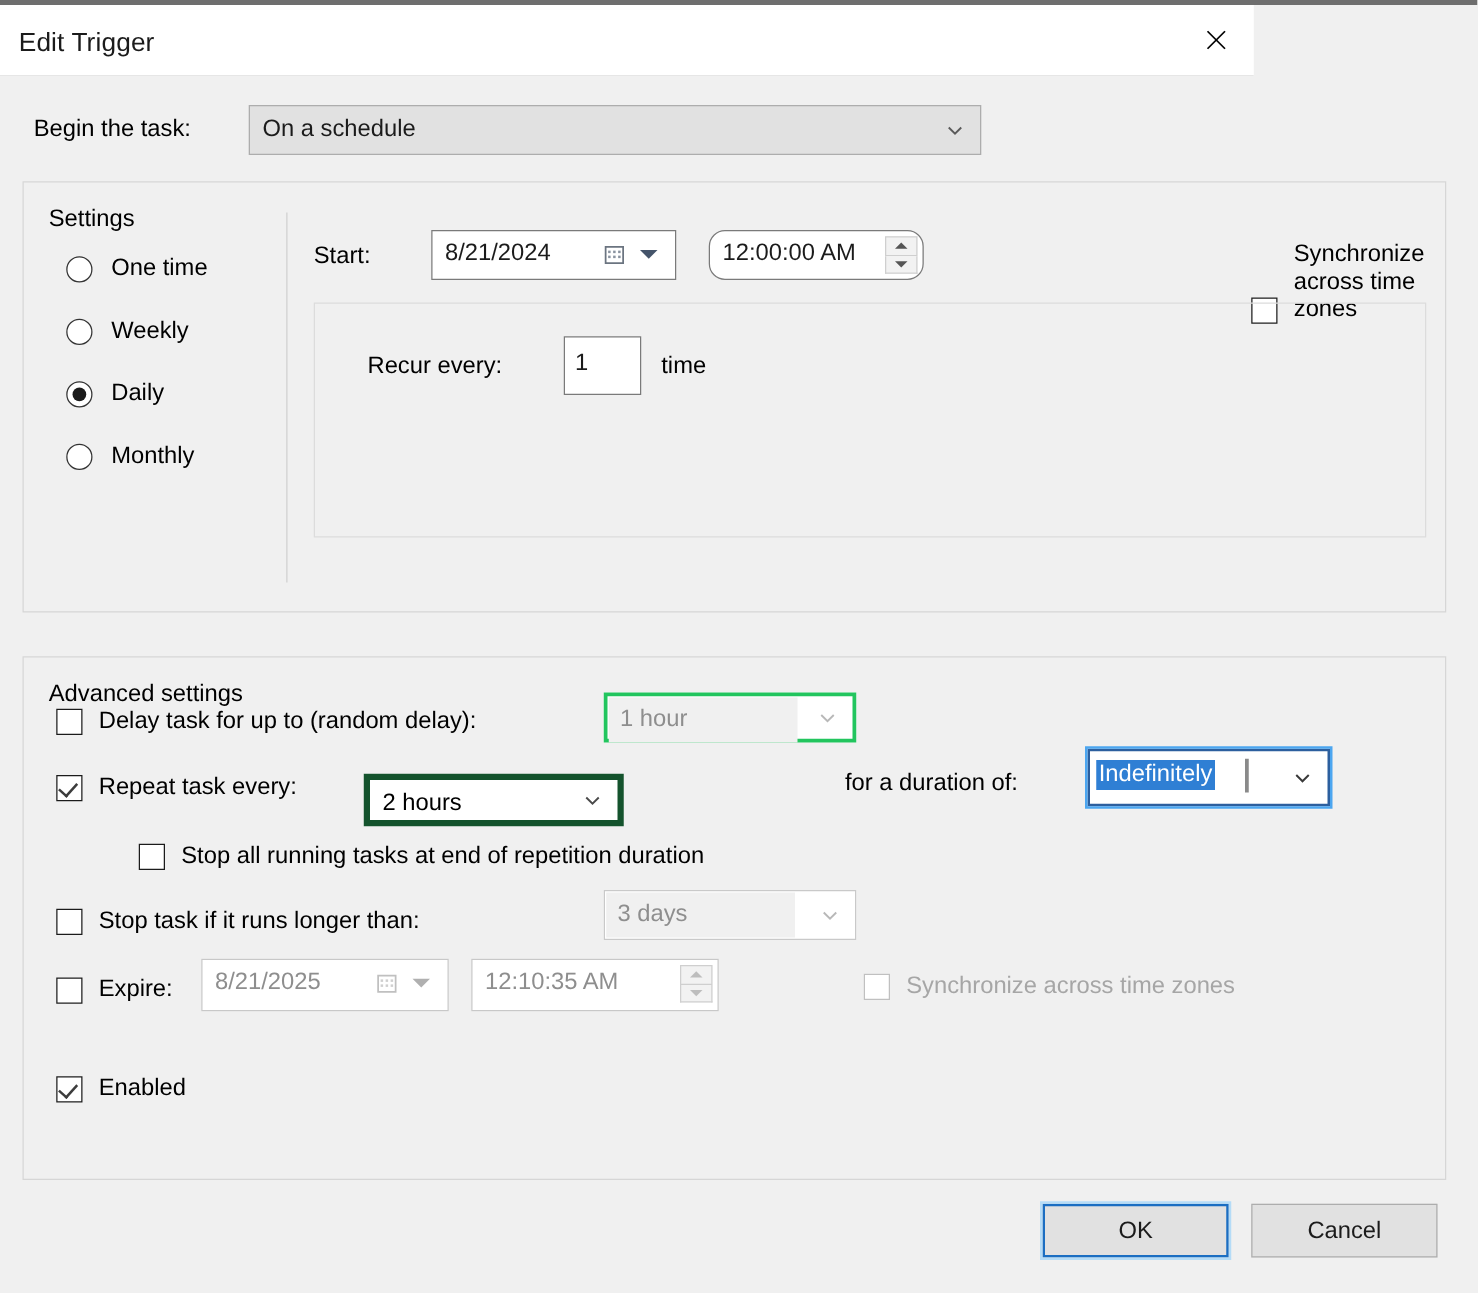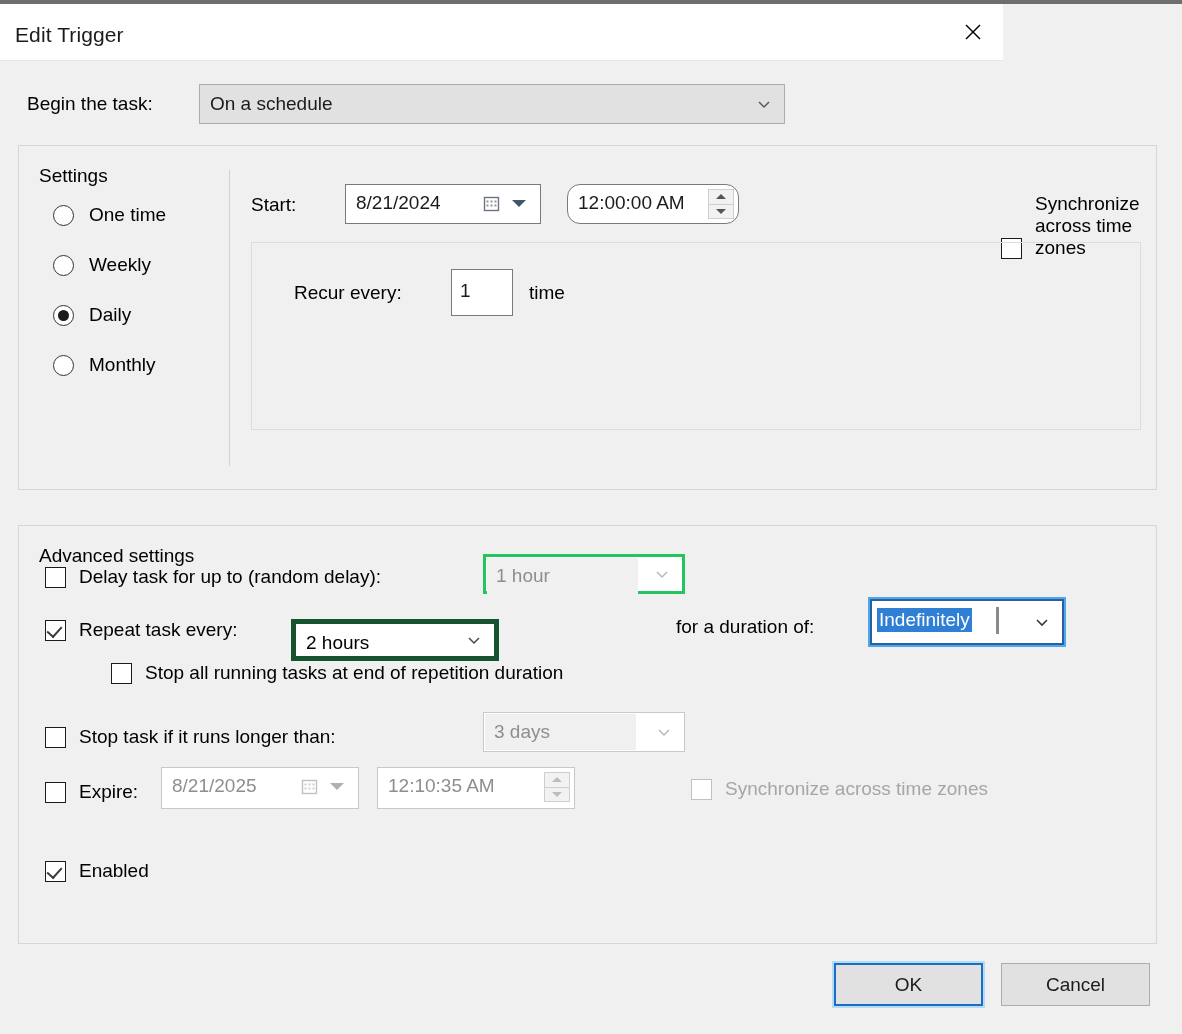--- a/index.html
+++ b/index.html
@@ -430,21 +430,21 @@
   }
   #duration-combo .caret-bar {
     position: absolute;
     left: 124px;
     top: 6px;
     width: 3px;
     height: 27px;
     background: #8a8a8a;
   }
 
-  #row-stopall { left: 92px; top: 136px; }
+  #row-stopall { left: 92px; top: 148px; }
   #row-stoplong { left: 26px; top: 200px; }
   #stoplong-combo {
     position: absolute;
     left: 464px;
     top: 186px;
     width: 202px;
     height: 40px;
     background: #ffffff;
     border: 1px solid #c9c9c9;
     box-sizing: border-box;

